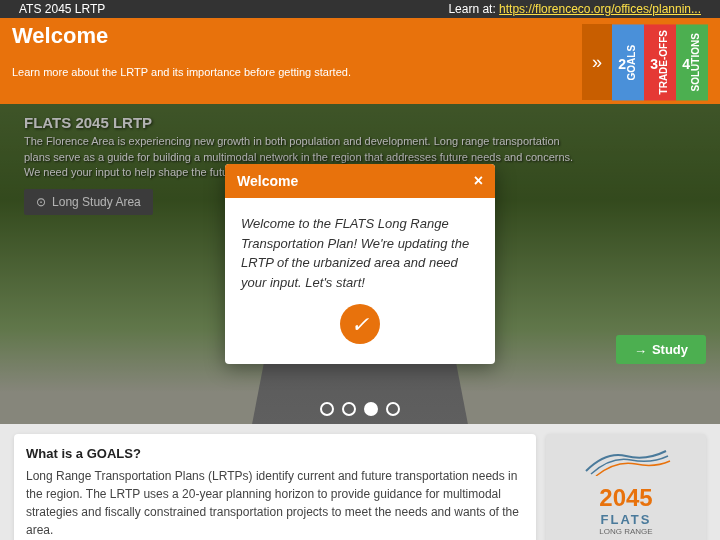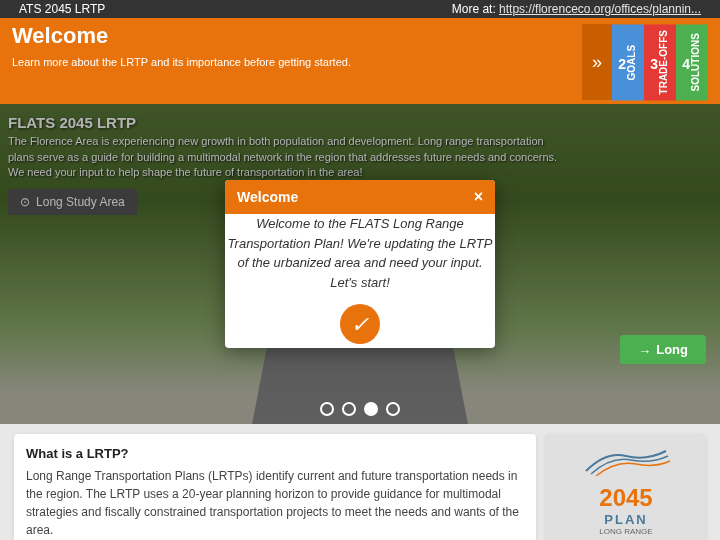--- a/index.html
+++ b/index.html
@@ -8,33 +8,33 @@
     
     #top-bar {
       background: #333;
       color: #fff;
       font-size: 12px;
       padding: 2px 19px;
       display: flex;
       justify-content: space-between;
       align-items: center;
     }
-    #top-bar a { color: #e5e5e5; text-decoration: underline; }
+    #top-bar a { color: #fde047; text-decoration: underline; }
 
     
     #header {
       background: #e8720c;
       color: #fff;
       padding: 6px 12px 4px 12px;
       display: flex;
       justify-content: space-between;
       align-items: flex-start;
     }
     #header-left h1 { font-size: 22px; font-weight: bold; line-height: 1.1; }
-    #header-left p { font-size: 11px; margin-top: 8px; }
+    #header-left p { font-size: 11px; margin-top: 18px; }
 
     
     #right-tabs {
       display: flex;
       align-items: stretch;
       height: 100%;
     }
     .arrow-btn {
       background: #c85e00;
       color: #fff;
@@ -90,21 +90,21 @@
       top: 30%;
       background: linear-gradient(to bottom, #7a7a7a 0%, #888 100%);
       clip-path: polygon(20% 0%, 80% 0%, 100% 100%, 0% 100%);
     }
 
     
     #welcome-section {
       position: absolute;
       top: 0; left: 0; right: 0;
       background: rgba(0,0,0,0.0);
-      padding: 10px 8px;
+      padding: 10px 24px;
     }
     #welcome-title {
       font-size: 15px;
       font-weight: bold;
       color: #fff;
       text-shadow: 1px 1px 3px rgba(0,0,0,0.7);
     }
     #welcome-desc {
       font-size: 11px;
       color: #fff;
@@ -173,24 +173,24 @@
     }
     #modal-close {
       background: none;
       border: none;
       color: #fff;
       font-size: 16px;
       cursor: pointer;
       font-weight: bold;
     }
     #modal-body {
+      padding: 16px;
       font-size: 13px;
       font-style: italic;
       color: #333;
-      text-align: center;
       line-height: 1.5;
     }
     #modal-check {
       display: flex;
       justify-content: center;
       margin: 12px 0 4px 0;
     }
     #check-circle {
       width: 40px; height: 40px;
       border-radius: 50%;
@@ -258,21 +258,21 @@
     #flats-logo .sub { font-size: 8px; color: #666; max-width: 100px; line-height: 1.3; }
     
     #logo-arcs { margin-bottom: 4px; }
   </style>
 </head>
 <body>
 
 <div id="top-bar">
   <span>ATS 2045 LRTP</span>
   <span>
-    <span>More at:</span>
+    <span>Learn at:</span>
     <a href="#">https://florenceco.org/offices/plannin...</a>
   </span>
 </div>
 
 <div id="header">
   <div id="header-left">
     <h1>Welcome</h1>
     <p>Learn more about the LRTP and its importance before getting started.</p>
   </div>
   <div id="right-tabs">
@@ -319,43 +319,43 @@
           <div id="check-circle">
             <span>✓</span>
           </div>
         </div>
       </div>
     </div>
   </div>
 
   <button id="next-btn">
     <span>→</span>
-    <span>Long</span>
+    <span>Study</span>
   </button>
 
   <div id="carousel-dots">
     <div class="dot"></div>
     <div class="dot"></div>
     <div class="dot active"></div>
     <div class="dot"></div>
   </div>
 </div>
 
 <div id="bottom-cards">
   <div class="card">
-    <h3>What is a LRTP?</h3>
+    <h3>What is a GOALS?</h3>
     <p>Long Range Transportation Plans (LRTPs) identify current and future transportation needs in the region. The LRTP uses a 20-year planning horizon to provide guidance for multimodal strategies and fiscally constrained transportation projects to meet the needs and wants of the area.</p>
   </div>
   <div class="card" id="logo-card">
     <div id="flats-logo">
       <div id="logo-arcs">
         <svg width="100" height="30" viewBox="0 0 100 30">
           <path d="M10,25 Q30,5 50,10 Q70,15 90,5" stroke="#4a7a9b" stroke-width="2" fill="none"></path>
           <path d="M15,28 Q35,10 55,14 Q75,18 92,10" stroke="#4a7a9b" stroke-width="1.5" fill="none"></path>
           <path d="M20,30 Q40,14 60,18 Q78,22 94,15" stroke="#e8720c" stroke-width="1.5" fill="none"></path>
         </svg>
       </div>
       <div class="year">2045</div>
-      <div class="brand">PLAN</div>
+      <div class="brand">FLATS</div>
       <div class="sub">LONG RANGE TRANSPORTATION PLAN</div>
     </div>
   </div>
 </div>
 
 </body></html>

